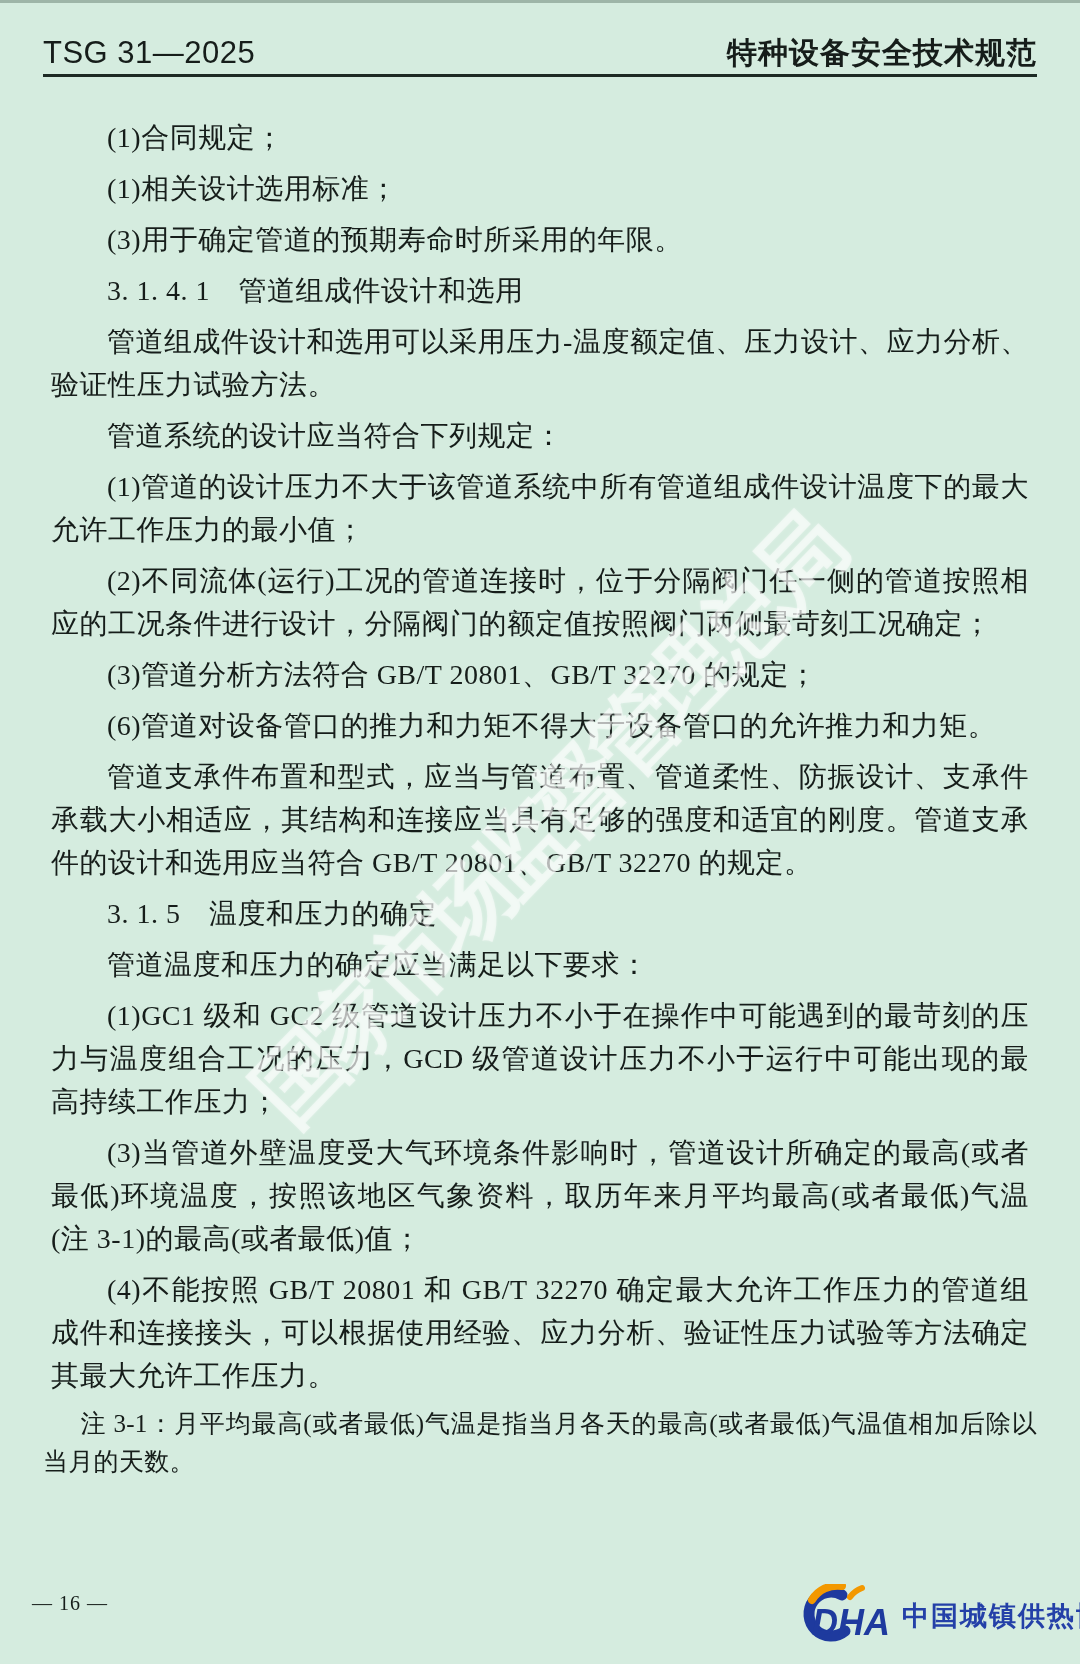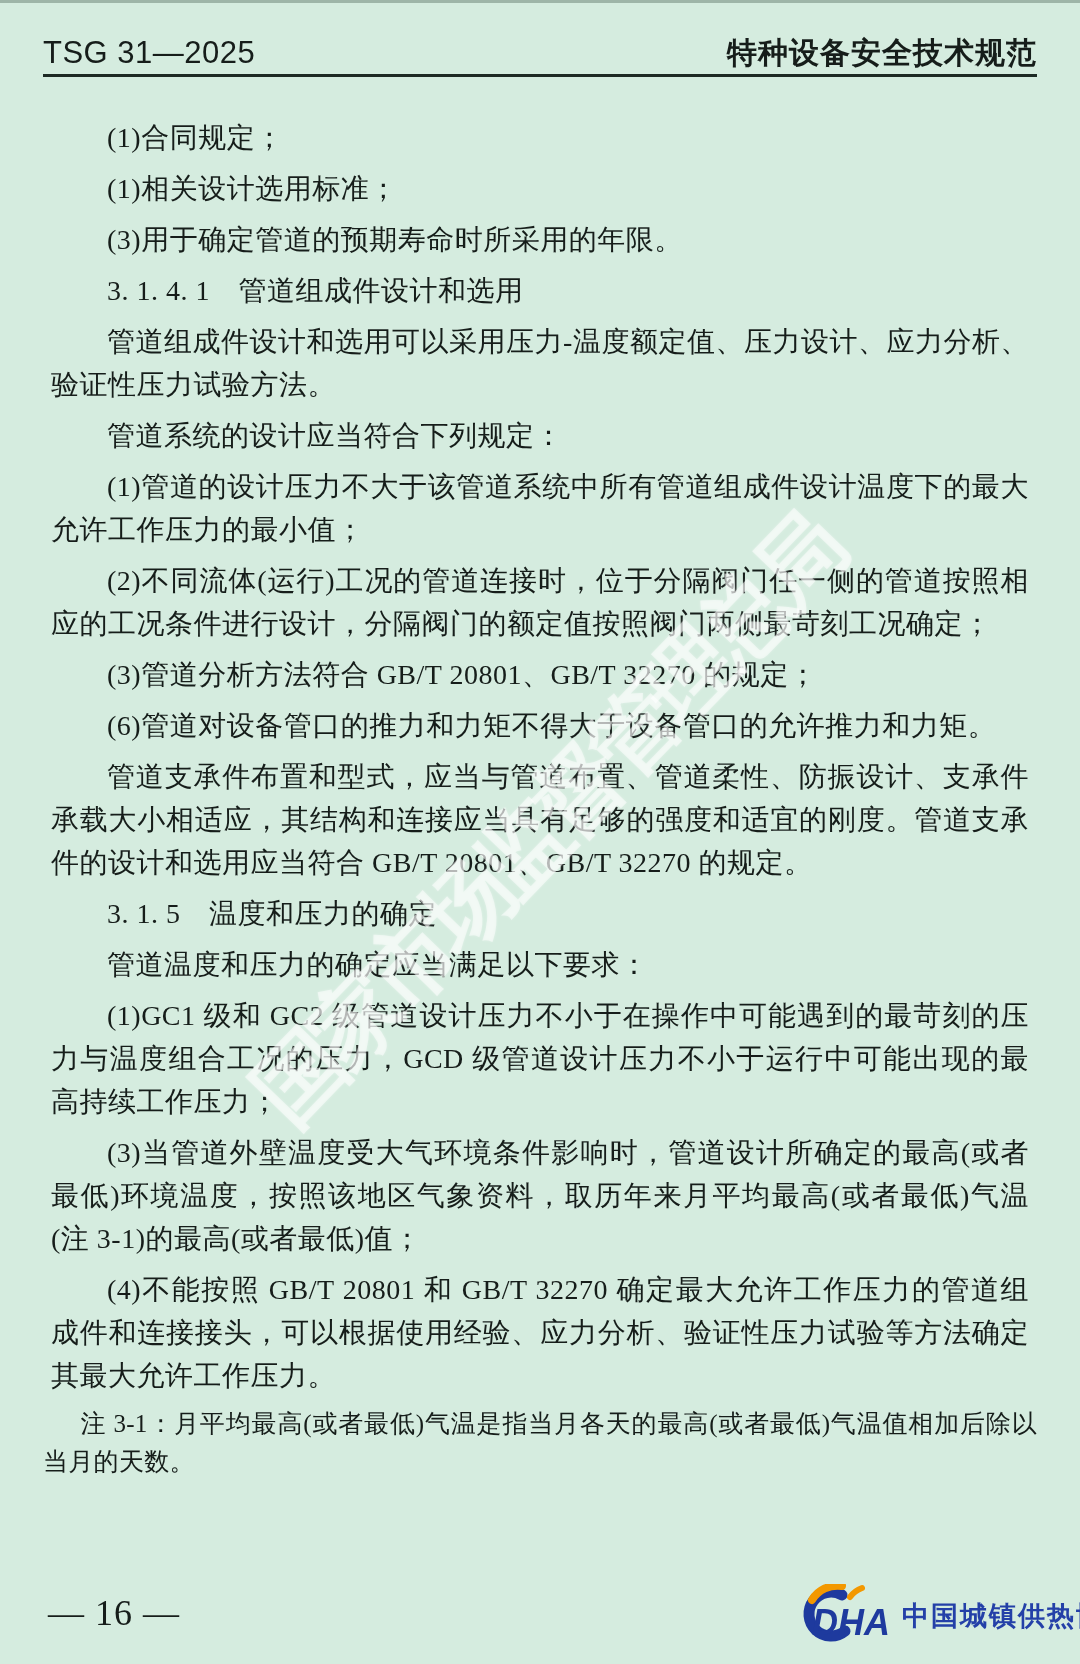--- a/index.html
+++ b/index.html
@@ -88,23 +88,23 @@
     font-weight: 700;
     letter-spacing: -8px;
     color: rgba(255,255,255,0.52);
     text-shadow: 0 0 3px rgba(255,255,255,0.35);
     z-index: 5;
     pointer-events: none;
   }
   
   .page-num {
     position: absolute;
-    left: 48px;
+    left: 32px;
     top: 1592px;
-    font-size: 36px;
+    font-size: 20px;
     letter-spacing: 1px;
   }
   .logo {
     position: absolute;
     left: 784px;
     top: 1584px;
     height: 64px;
     display: flex;
     align-items: center;
     gap: 8px;

